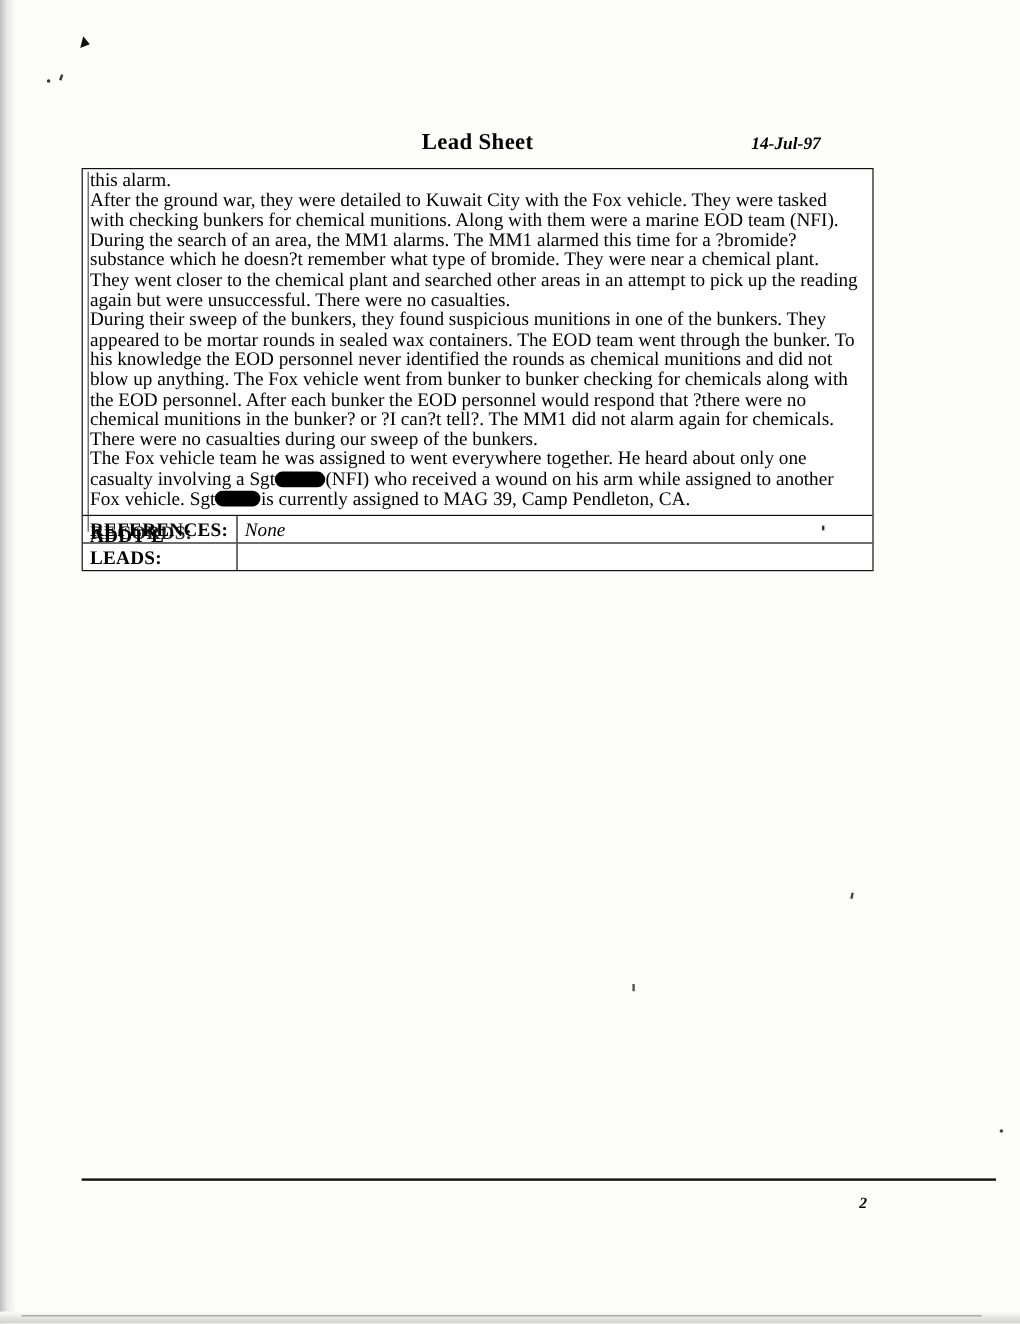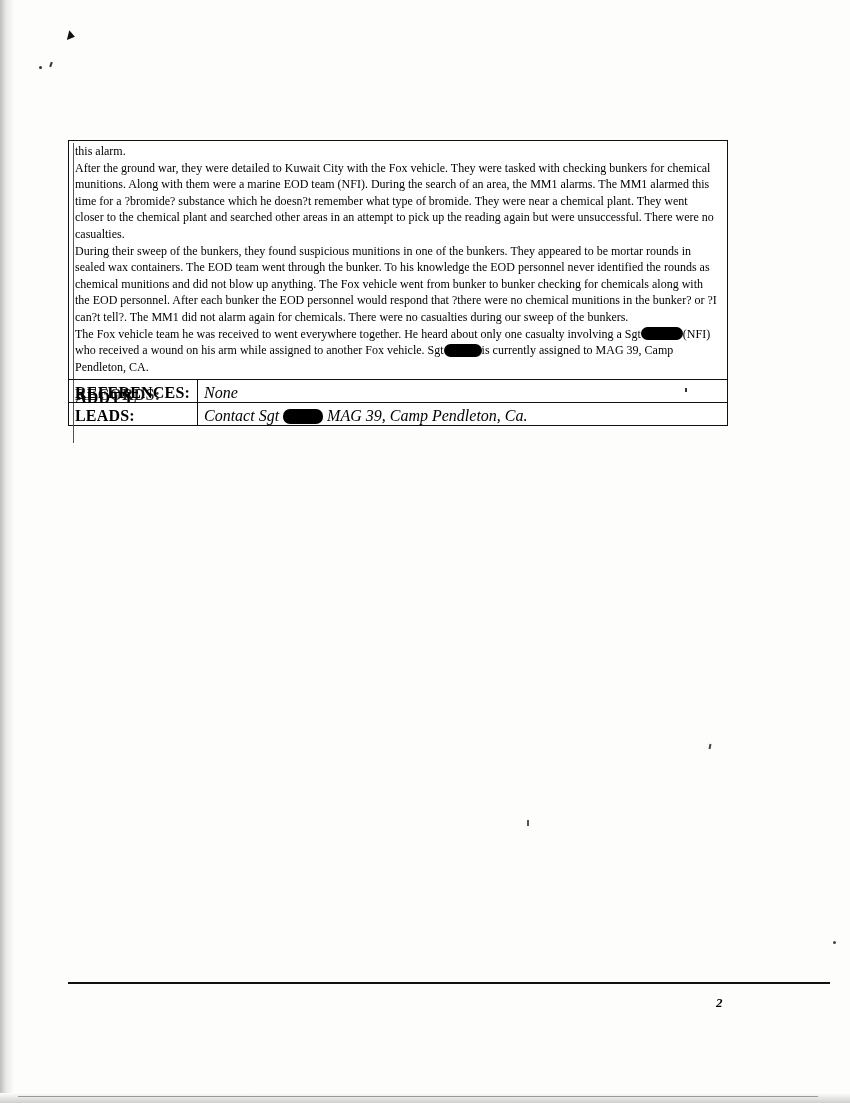--- a/index.html
+++ b/index.html
@@ -101,21 +101,21 @@
   .body-frame {
     position: absolute;
     left: 68px; top: 140px;
     width: 660px;
     border: 1px solid #111;
     box-sizing: border-box;
     background: #fff;
   }
   .body-text {
     padding: 2px 8px 4px 6px;
-    font-size: 12px;
+    font-size: 16px;
     line-height: 16.6px;
     text-align: left;
   }
   .body-text p {
     margin: 0;
     text-indent: 0;
   }
   .body-text p.gap {
     margin-top: 14px;
   }
@@ -205,52 +205,51 @@
   <div class="scan-bottom-line"></div>
 
   <div class="mark-arrow"></div>
   <div class="mark-dot-a"></div>
   <div class="mark-dot-b"></div>
   <div class="speck-1"></div>
   <div class="speck-2"></div>
   <div class="speck-3"></div>
   <div class="speck-4"></div>
 
+  <div class="doc-header">
+    <div class="doc-title">Lead Sheet</div>
+    <div class="doc-date">14-Jul-97</div>
+  </div>
 
   <div class="body-frame">
     <div class="body-text">
       <div class="left-rule" style="height: 300px;"></div>
 
       <p>this alarm.</p>
       <p>After the ground war, they were detailed to Kuwait City with the Fox vehicle.  They were tasked with checking bunkers for chemical munitions.  Along with them were a marine EOD team (NFI).  During the search of an area, the MM1 alarms.  The MM1 alarmed this time for a ?bromide? substance which he doesn?t remember what type of bromide.  They were near a chemical plant.  They went closer to the chemical plant and searched other areas in an attempt to pick up the reading again but were unsuccessful.  There were no casualties.</p>
       <p>During their sweep of the bunkers, they found suspicious munitions in one of the bunkers.  They appeared to be mortar rounds in sealed wax containers.  The EOD team went through the bunker.  To his knowledge the EOD personnel never identified the rounds as chemical munitions and did not blow up anything.  The Fox vehicle went from bunker to bunker checking for chemicals along with the EOD personnel.  After each bunker the EOD personnel would respond that ?there were no chemical munitions in the bunker? or ?I can?t tell?.  The MM1 did not alarm again for chemicals.  There were no casualties during our sweep of the bunkers.</p>
 
       <p>
-        <span>The Fox vehicle team he was received to went everywhere together.  He heard about only one casualty involving a Sgt</span><span class="redact redact-a"></span><span>(NFI) who received a wound on his arm while assigned to another Fox vehicle.  Sgt</span><span class="redact redact-b"></span><span>is currently assigned to MAG 39, Camp Pendleton, CA.</span>
+        <span>The Fox vehicle team he was assigned to went everywhere together.  He heard about only one casualty involving a Sgt</span><span class="redact redact-a"></span><span>(NFI) who received a wound on his arm while assigned to another Fox vehicle.  Sgt</span><span class="redact redact-b"></span><span>is currently assigned to MAG 39, Camp Pendleton, CA.</span>
       </p>
 
     </div>
 
     <div class="row">
       <div class="label">
         <span class="overstrike">RECORDS:</span>
         <span>REFERENCES:</span>
       </div>
       <div class="vline"></div>
       <div class="value">None</div>
       <div class="trailing-tick"></div>
     </div>
 
     <div class="row">
       <div class="label">ADDT'L LEADS:</div>
       <div class="vline"></div>
-      <div class="value">
-        <span>Contact Sgt</span>
-        <span class="redact redact-c"></span>
-        <span>MAG 39, Camp Pendleton, Ca.</span>
-      </div>
     </div>
   </div>
 
   <div class="footer-rule"></div>
   <div class="footer-page">2</div>
 
 </div>
 
 </body></html>

